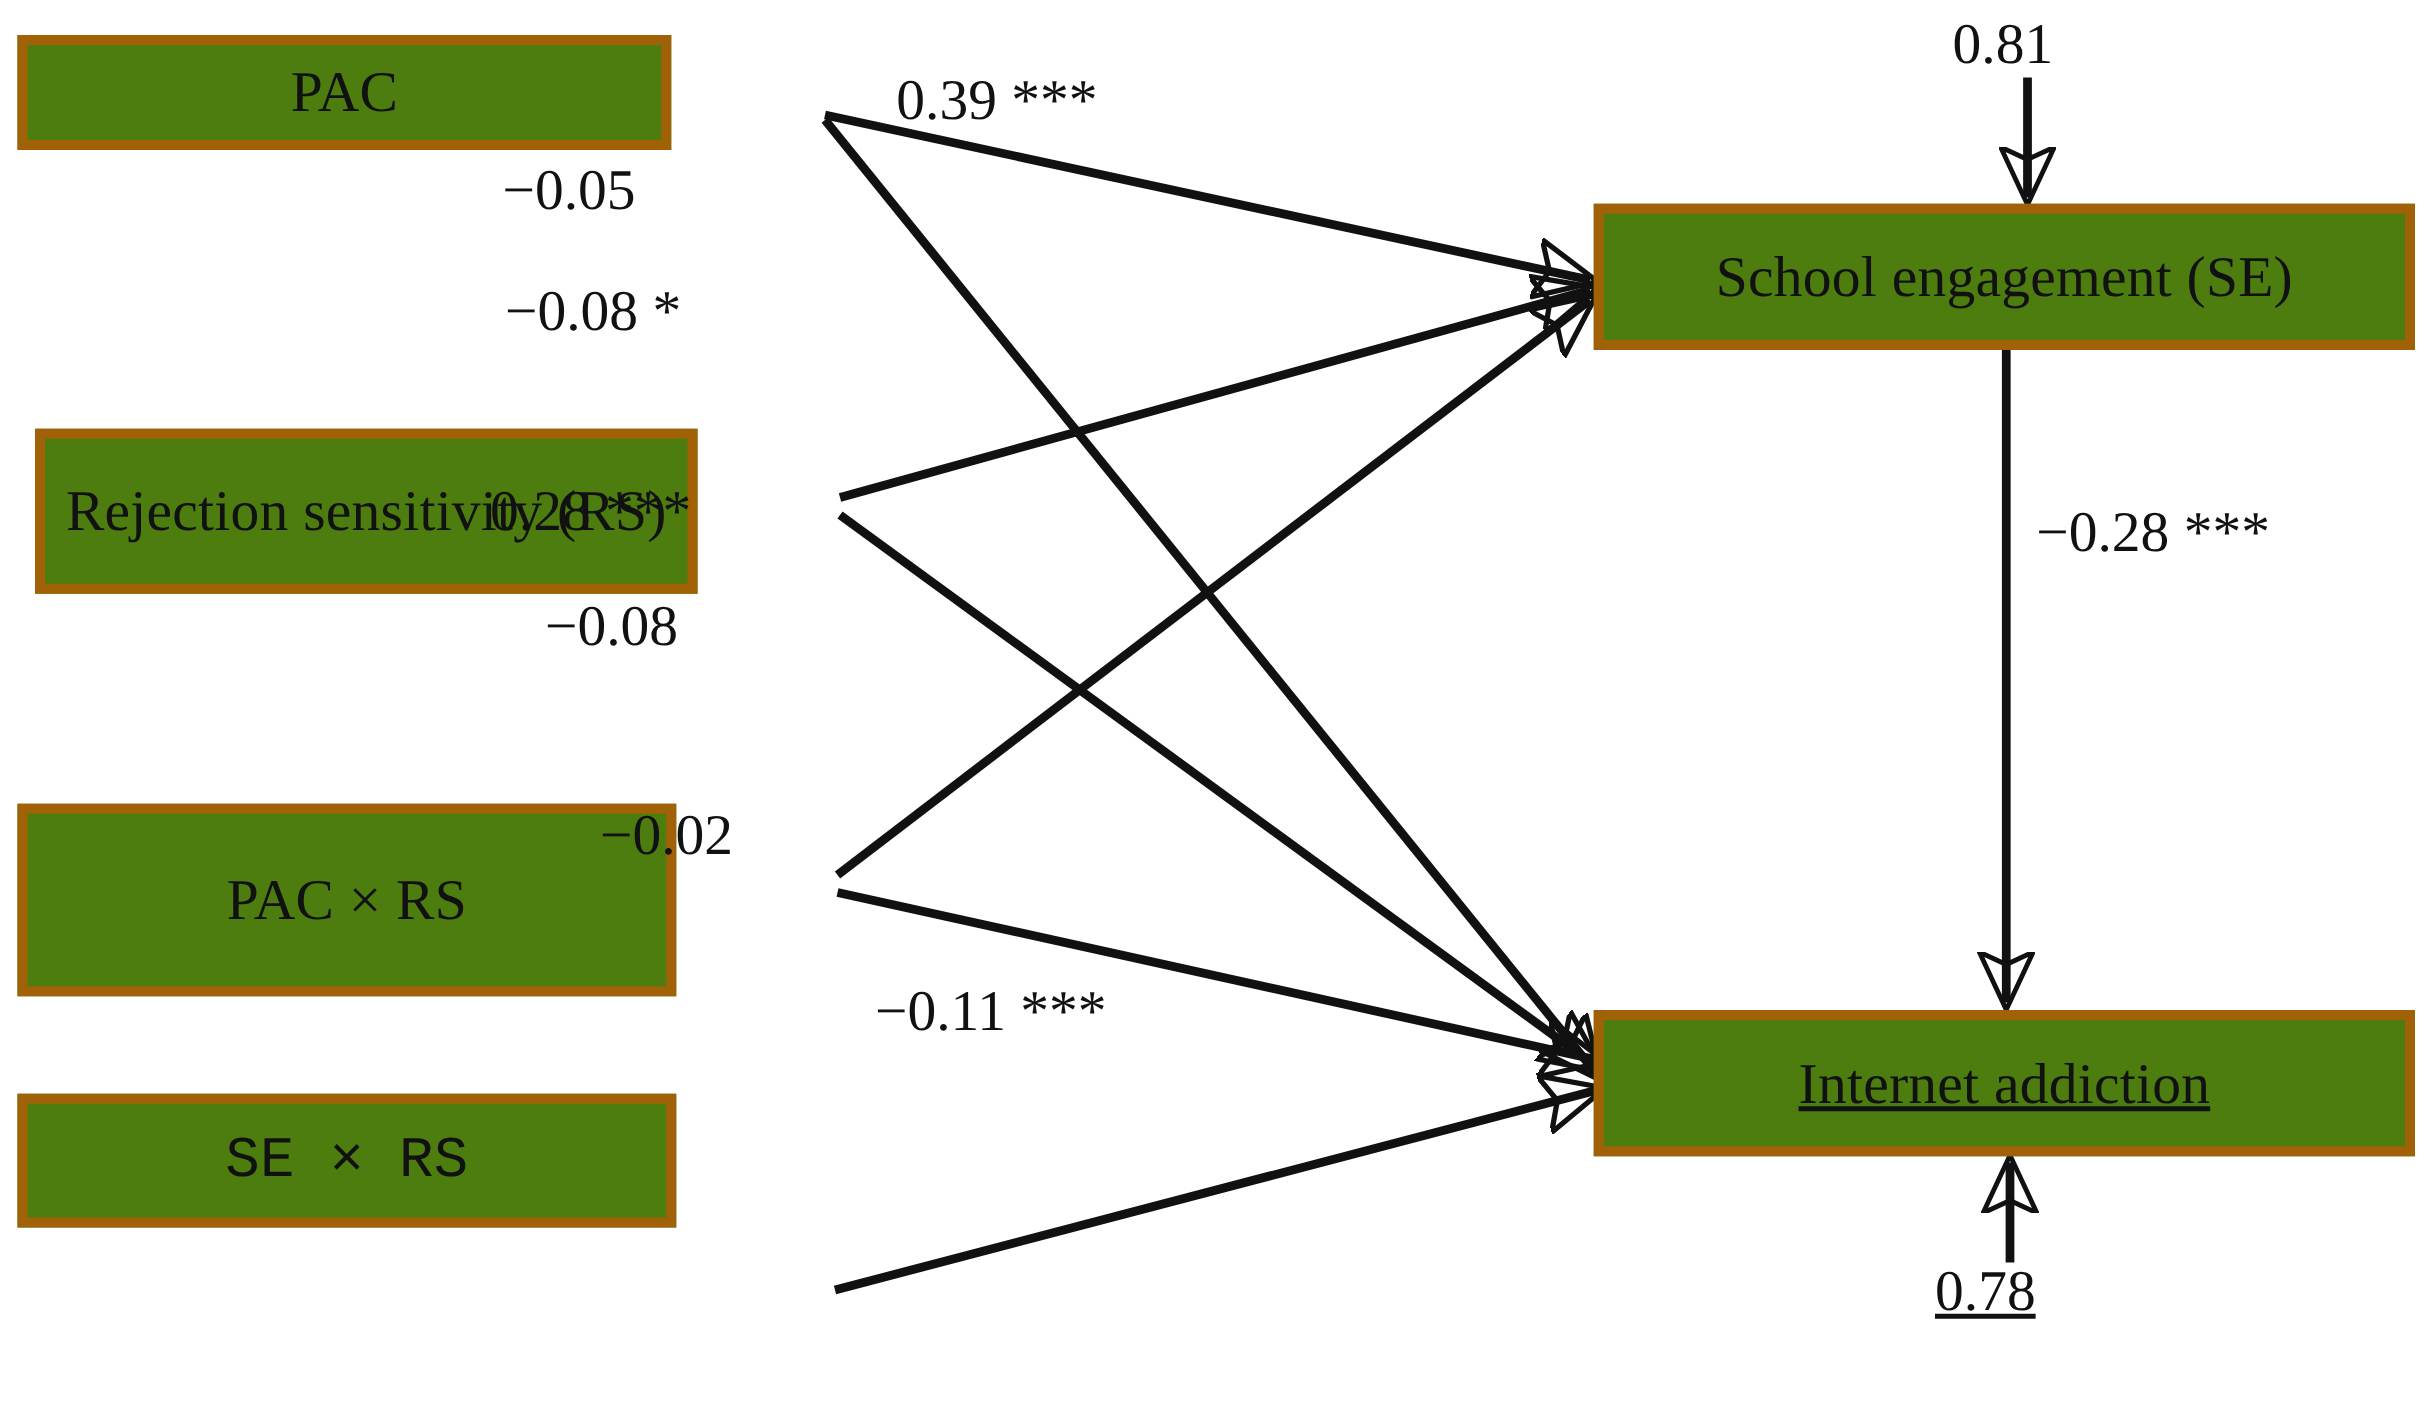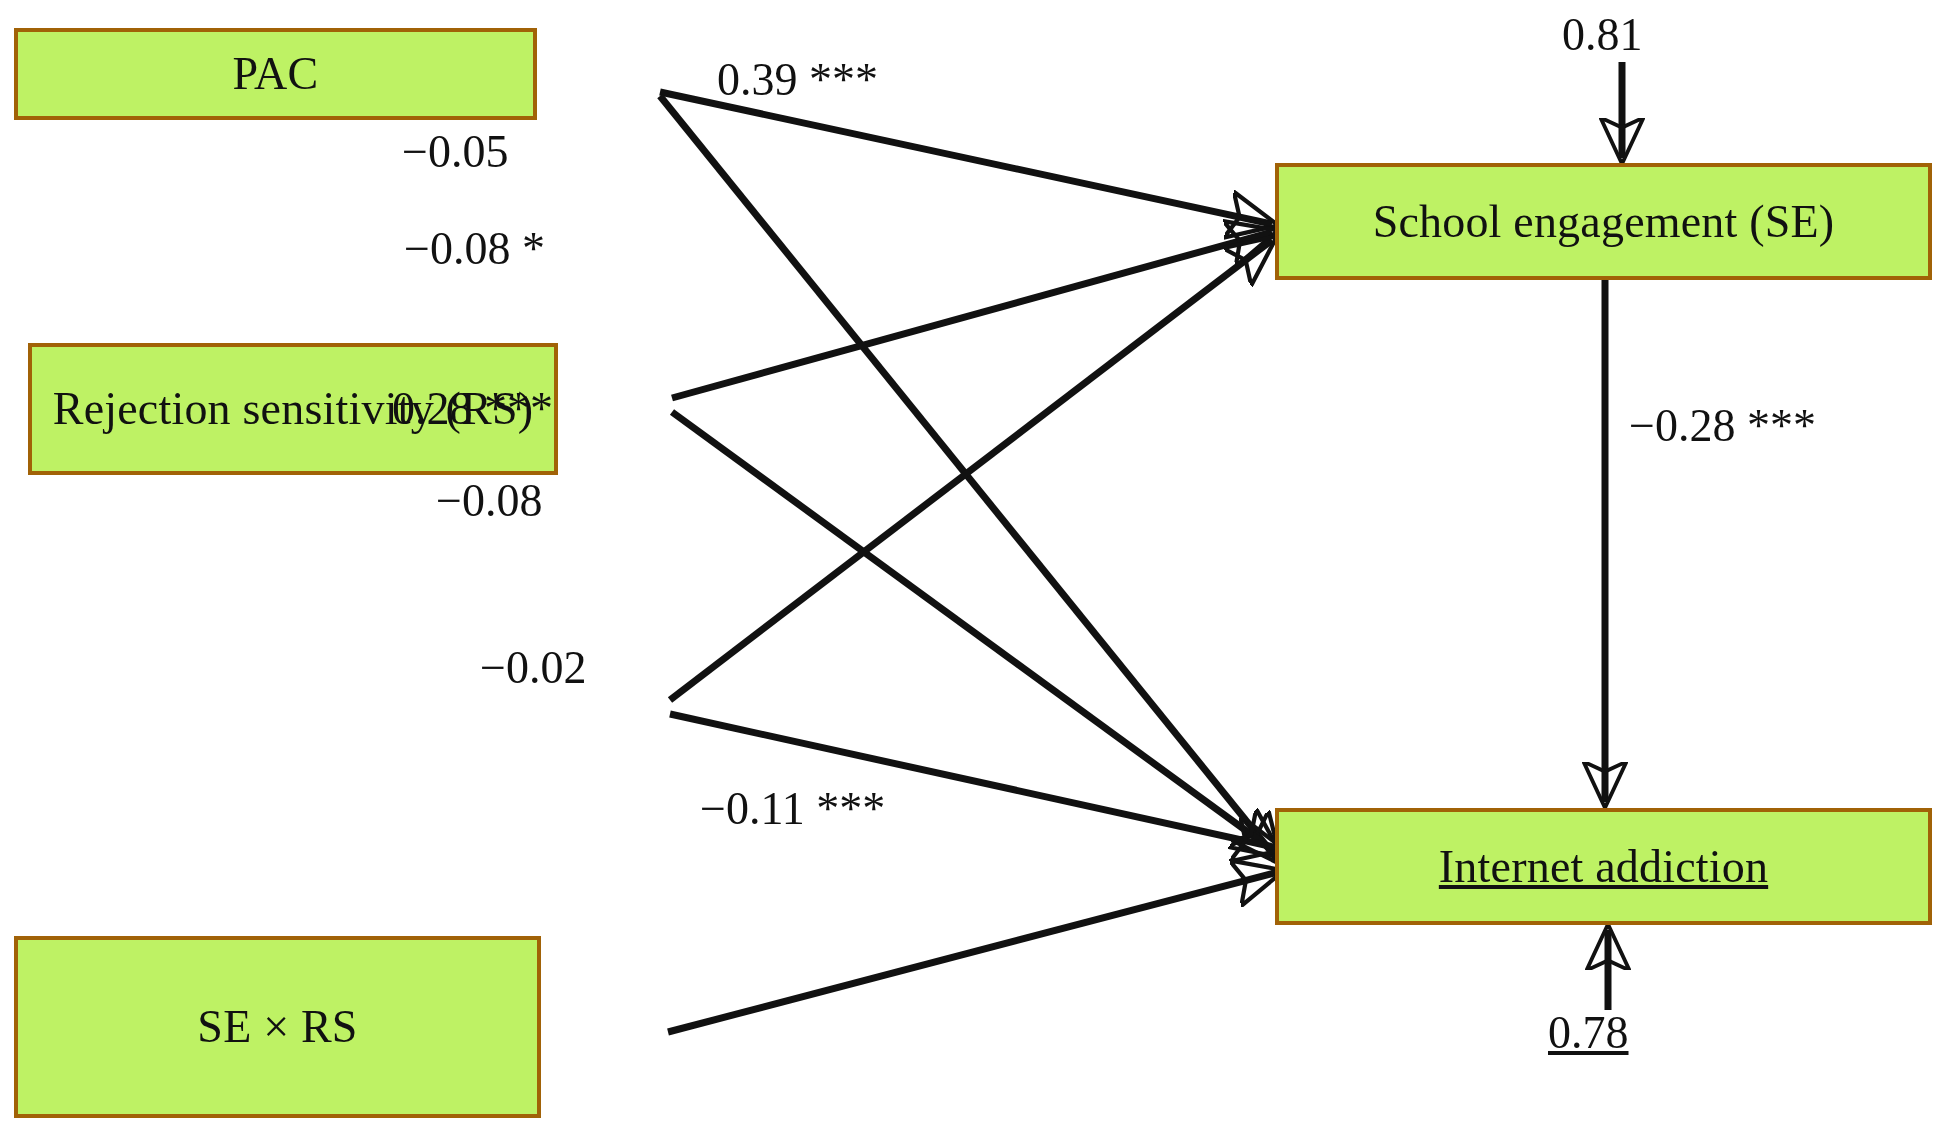--- a/index.html
+++ b/index.html
@@ -11,22 +11,22 @@
     position: relative;
     width: 1943px;
     height: 1141px;
     background: #ffffff;
     font-family: "Liberation Serif", "DejaVu Serif", serif;
     overflow: hidden;
   }
   .node-box {
     position: absolute;
     box-sizing: border-box;
-    border: 4px solid #a16207;
-    background: #bef264;
+    border: 8px solid #a16207;
+    background: #4d7c0f;
     display: flex;
     align-items: center;
     justify-content: center;
     color: #111111;
     font-size: 46px;
     line-height: 1;
     letter-spacing: 0.2px;
     white-space: nowrap;
   }
   .edge-label {
@@ -87,22 +87,25 @@
   </svg>
 
   <div class="node-box" style="left:14px; top:28px; width:523px; height:92px;">
     <span>PAC</span>
   </div>
 
   <div class="node-box" style="left:14px; top:343px; width:530px; height:132px;margin-left:14px;">
     <span>Rejection sensitivity (RS)</span>
   </div>
 
+  <div class="node-box" style="left:14px; top:643px; width:527px; height:154px;">
+    <span>PAC × RS</span>
+  </div>
 
-  <div class="node-box" style="left:14px; top:936px; width:527px; height:182px;">
+  <div class="node-box" style="left:14px; top:875px; width:527px; height:107px;font-family:Liberation Mono, monospace;">
     <span>SE × RS</span>
   </div>
 
   <div class="node-box" style="left:1275px; top:163px; width:657px; height:117px;">
     <span>School engagement (SE)</span>
   </div>
 
   <div class="node-box" style="left:1275px; top:808px; width:657px; height:117px;text-decoration:underline;">
     <span>Internet addiction</span>
   </div>

